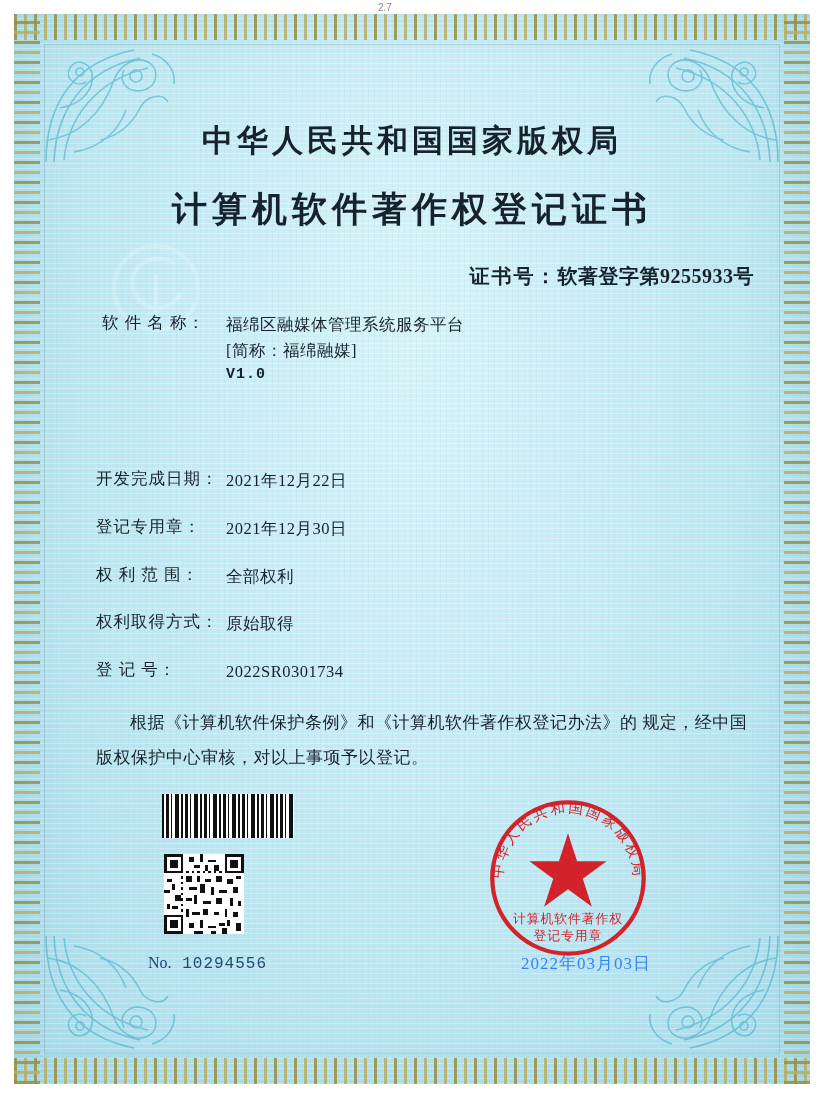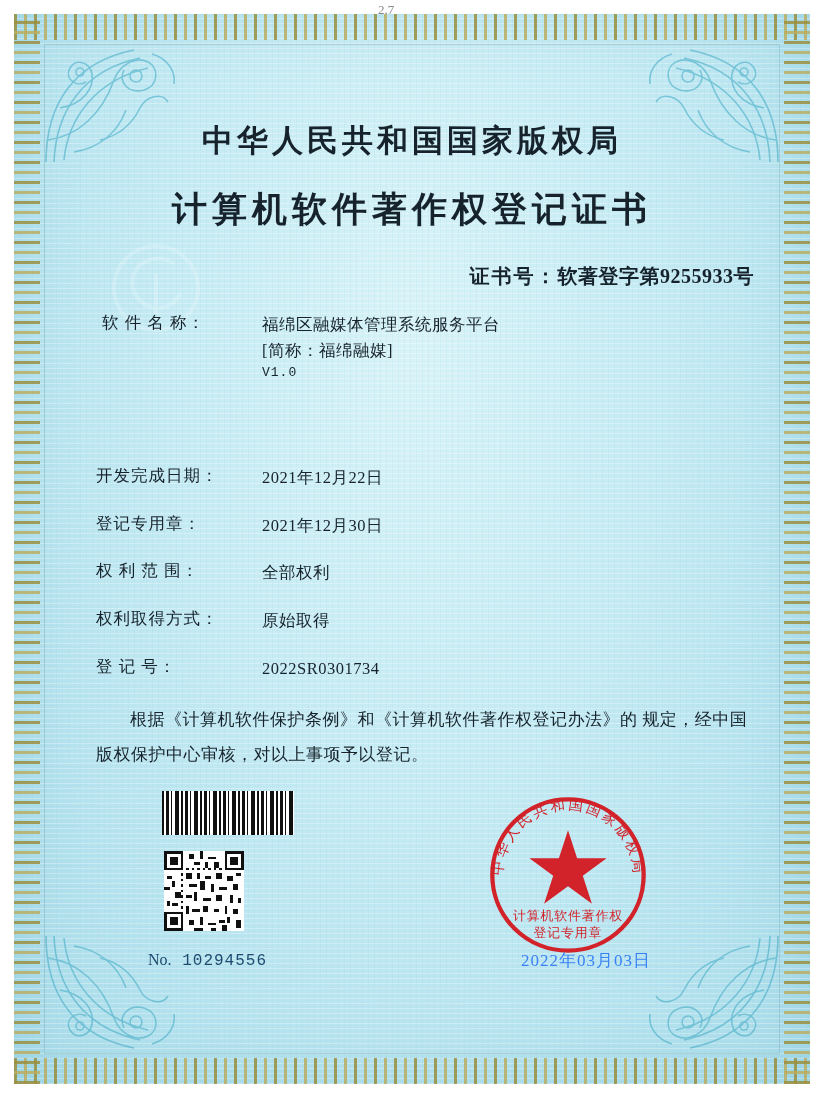--- a/index.html
+++ b/index.html
@@ -188,43 +188,43 @@
   .cert-no .value { font-weight: 700; }
 
   .fields {
     margin-top: 22px;
     padding-left: 50px;
   }
   .field-row {
     display: flex;
     align-items: flex-start;
     margin-bottom: 4px;
-    gap: 36px;
   }
   .field-label {
     width: 124px;
     flex: 0 0 124px;
     font-size: 16.5px;
     letter-spacing: 1px;
     color: #16232c;
     white-space: nowrap;
   }
   .field-value {
     font-size: 16.5px;
     letter-spacing: .5px;
     color: #16232c;
     line-height: 1.55;
   }
   .field-value .sub {
     display: block;
   }
   .mono-ver {
     font-family: "Liberation Mono", "DejaVu Sans Mono", monospace;
-    font-size: 13px;
+    font-size: 15px;
     letter-spacing: 1px;
+    font-weight: bold;
   }
 
   .gap-lg { height: 50px; }
   .gap-md { height: 28px; }
 
   .fields2 { padding-left: 44px; }
   .fields2 .field-row { margin-bottom: 22px; }
   .fields2 .field-label { width: 130px; flex: 0 0 130px; }
 
   .paragraph {
@@ -301,23 +301,23 @@
     letter-spacing: 1px;
     color: #3b82f6;
     margin-left: 29px;
   }
 
   
   .page-mark {
     position: absolute;
     left: 378px;
     top: 2px;
-    font-size: 13px;
+    font-size: 10px;
     color: #888;
-    font-family: Liberation Serif, serif;
+    font-family: Liberation Sans, sans-serif;
   }
 </style>
 </head>
 <body>
 
 <div class="page">
 
   <div class="page-mark">2.7</div>
 
   <div class="paper"></div>

